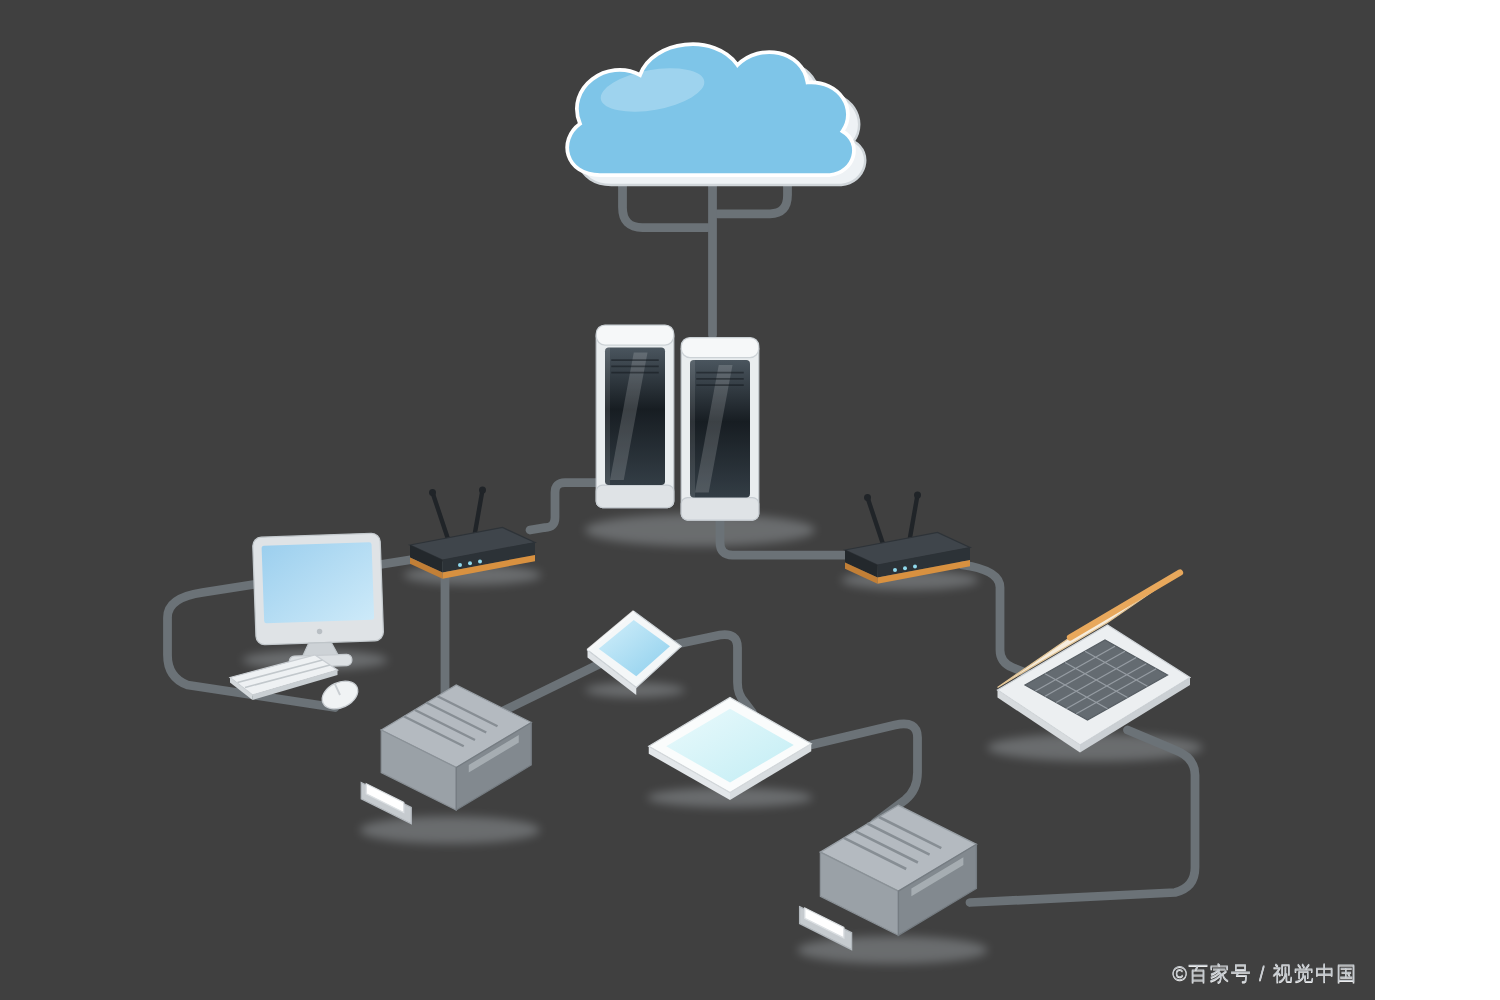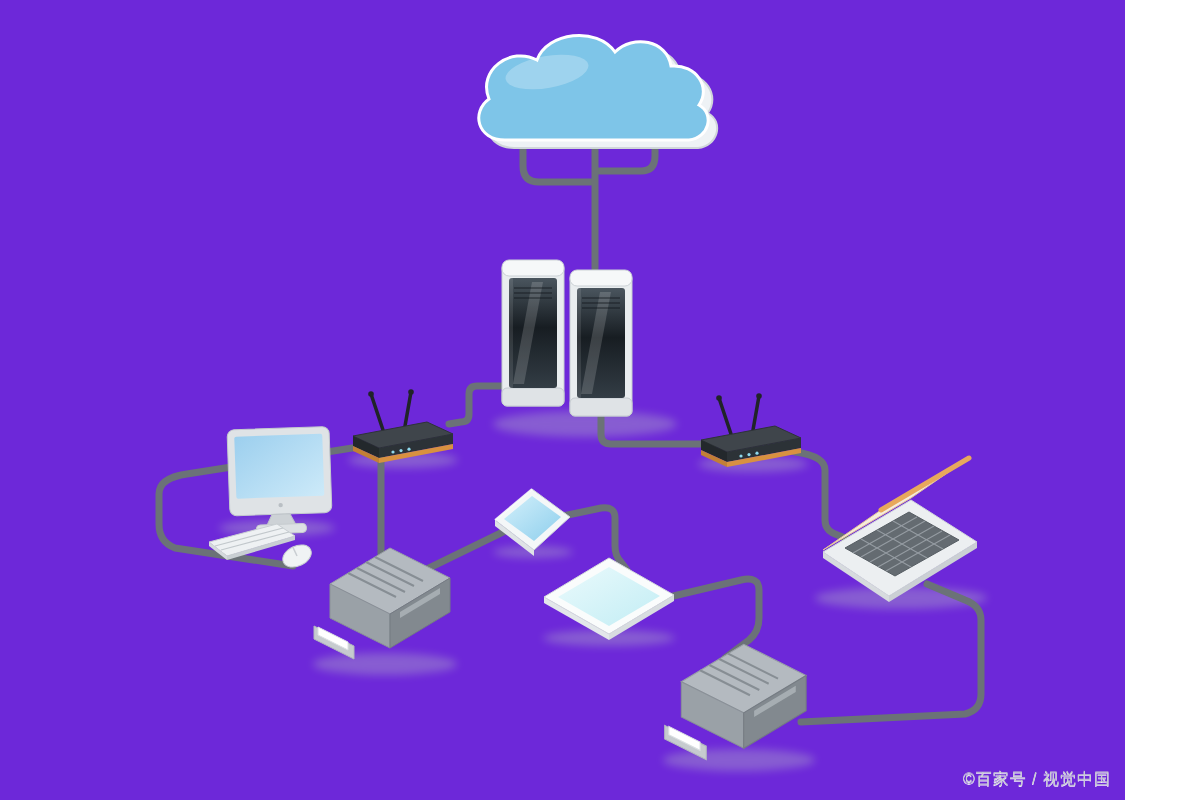--- a/index.html
+++ b/index.html
@@ -8,22 +8,21 @@
     width: 1200px;
     height: 800px;
     background: #ffffff;
     overflow: hidden;
     font-family: "Liberation Sans", sans-serif;
   }
   .stage {
     position: relative;
     width: 1100px;
     height: 800px;
-    background: #6d28d9;
-    padding-left: 25px;
+    background: #404040;
   }
   .watermark {
     position: absolute;
     right: 14px;
     bottom: 10px;
     font-size: 16px;
     letter-spacing: 1px;
     color: #c6cbd0;
     text-shadow: 0 1px 0 rgba(255,255,255,0.9);
     user-select: none;

